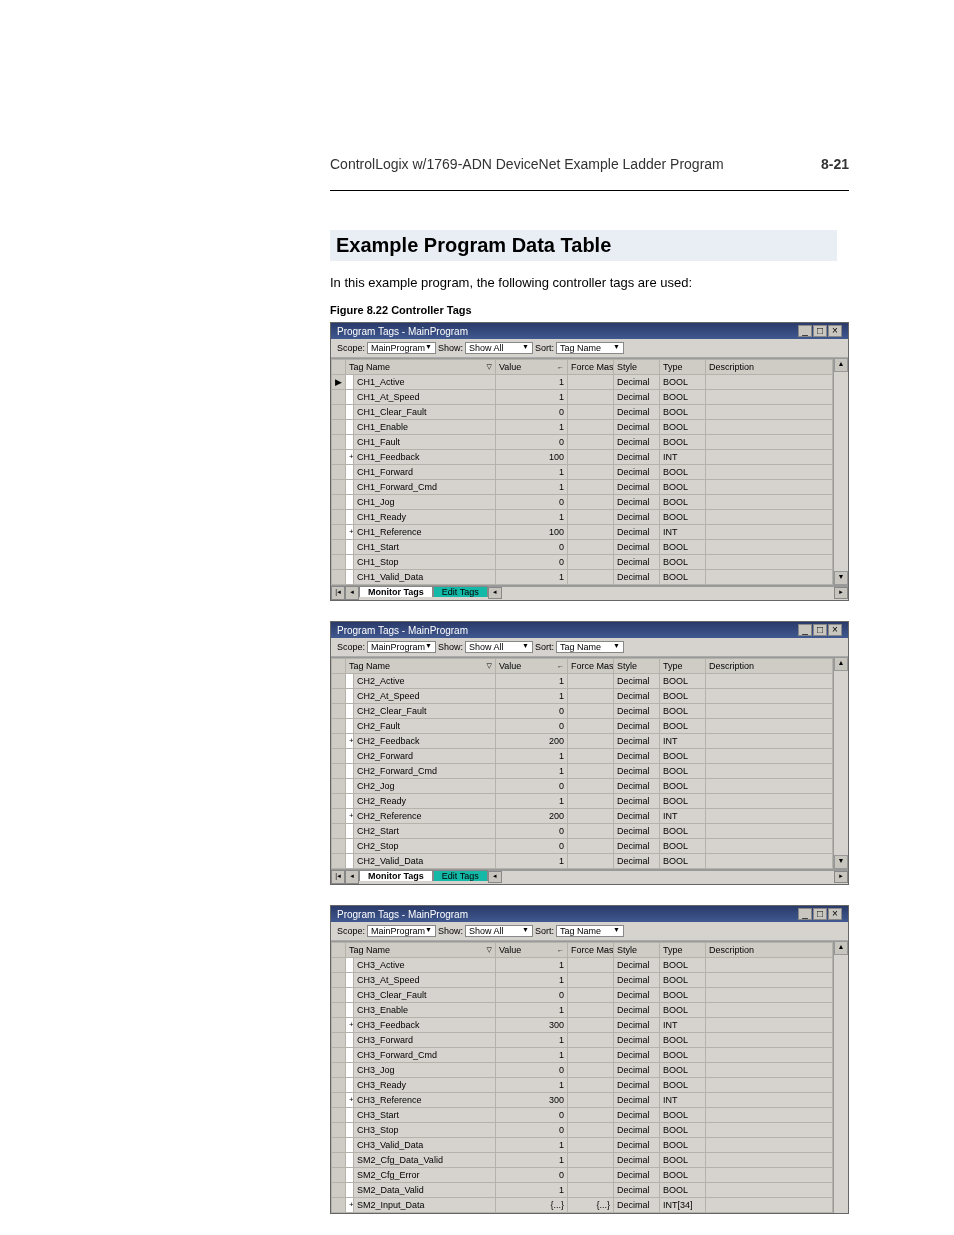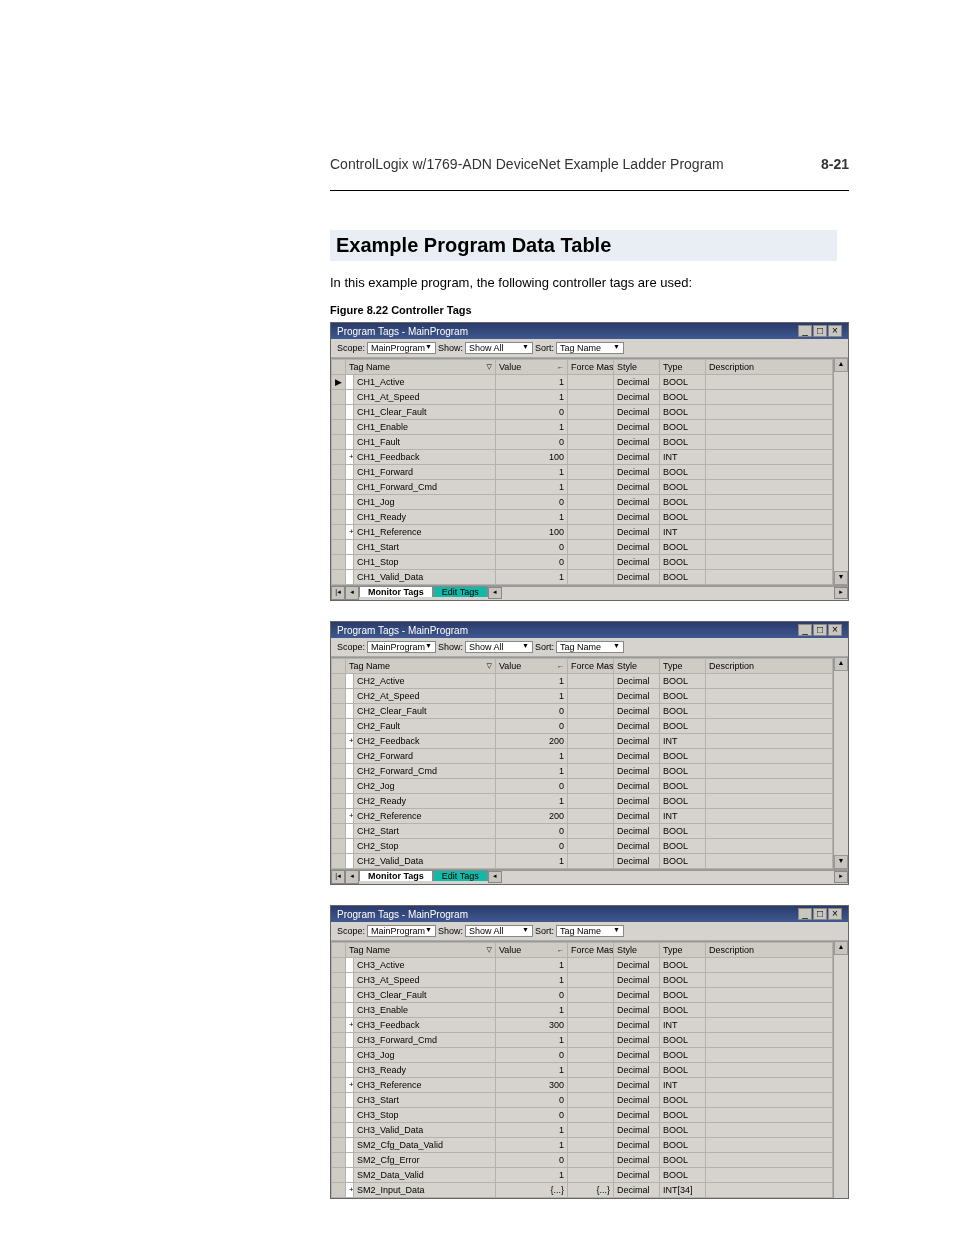--- a/index.html
+++ b/index.html
@@ -566,20 +566,30 @@
                     <td>CH3_Feedback</td>
                     <td class="val">300</td>
                     <td class="fm"></td>
                     <td>Decimal</td>
                     <td>INT</td>
                     <td></td>
                   </tr>
                   <tr>
                     <td class="sel"></td>
                     <td class="exp"></td>
+                    <td>CH3_Forward</td>
+                    <td class="val">1</td>
+                    <td class="fm"></td>
+                    <td>Decimal</td>
+                    <td>BOOL</td>
+                    <td></td>
+                  </tr>
+                  <tr>
+                    <td class="sel"></td>
+                    <td class="exp"></td>
                     <td>CH3_Forward_Cmd</td>
                     <td class="val">1</td>
                     <td class="fm"></td>
                     <td>Decimal</td>
                     <td>BOOL</td>
                     <td></td>
                   </tr>
                   <tr>
                     <td class="sel"></td>
                     <td class="exp"></td>

